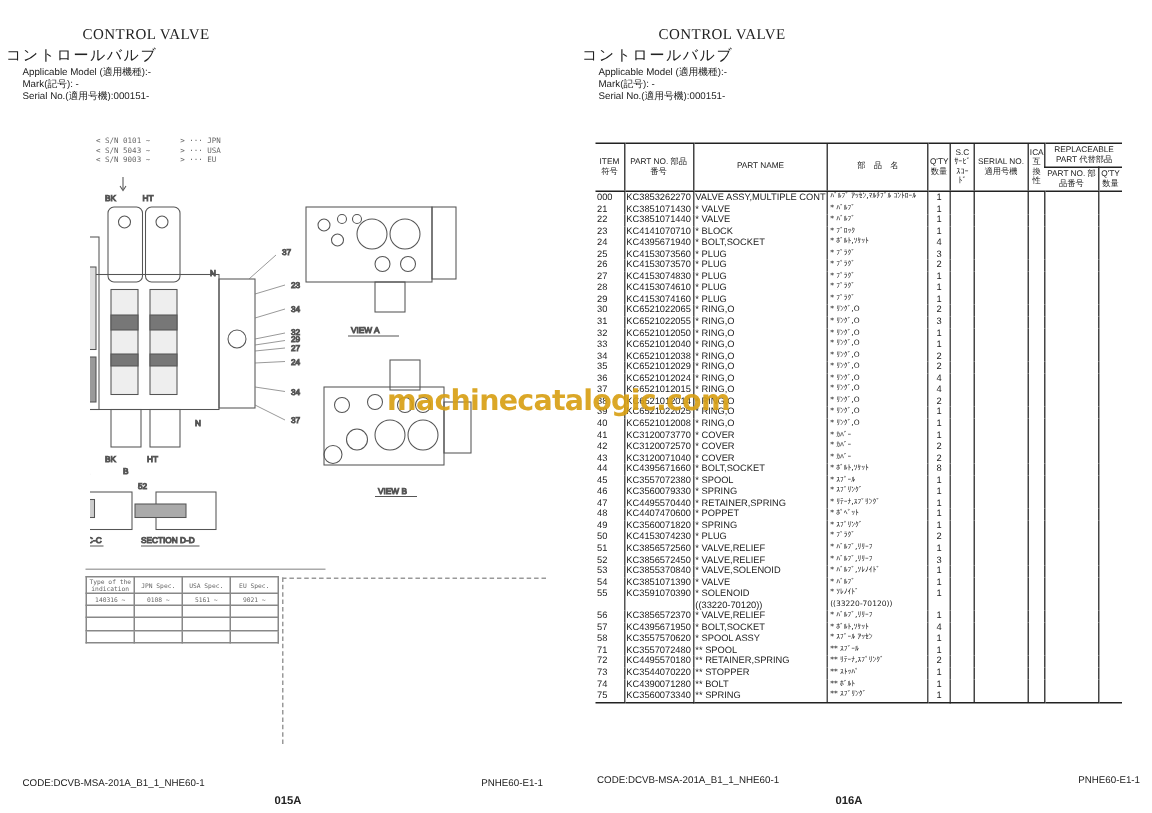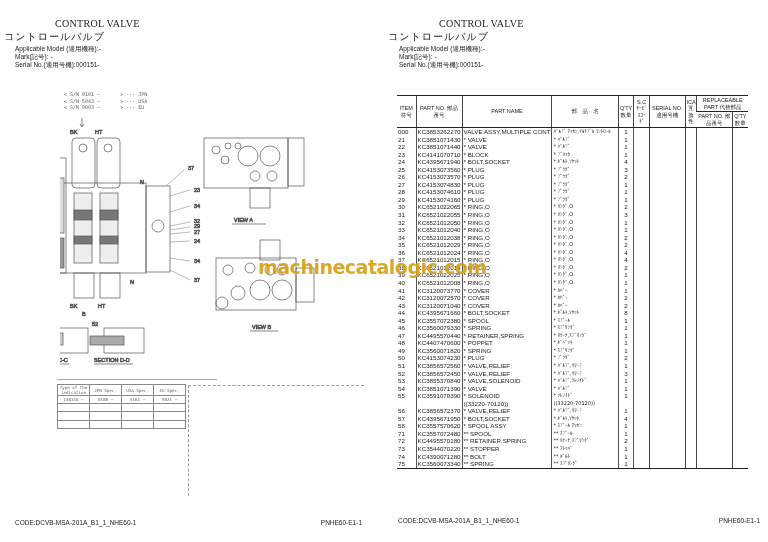--- a/index.html
+++ b/index.html
@@ -203,20 +203,21 @@
           <td></td>
           <td></td>
           <td></td>
         </tr>
   </tbody>
     </table>
   <div class="dash-frame"></div>
 
   <div class="footer-code">CODE:DCVB-MSA-201A_B1_1_NHE60-1</div>
   <div class="footer-pn">PNHE60-E1-1</div>
+  <div class="page-num">015A</div>
 </div>
 
 <div class="page right">
   <div class="title-en">CONTROL VALVE</div>
   <div class="title-jp">コントロールバルブ</div>
   <div class="meta">
     <div>Applicable Model (適用機種):-</div>
     <div>Mark(記号): -</div>
     <div>Serial No.(適用号機):000151-</div>
   </div>
@@ -790,15 +791,16 @@
           <td></td>
           <td></td>
           <td></td>
           <td></td>
         </tr>
       </tbody>
   </table>
 
   <div class="footer-code">CODE:DCVB-MSA-201A_B1_1_NHE60-1</div>
   <div class="footer-pn">PNHE60-E1-1</div>
+  <div class="page-num">016A</div>
 </div>
 
 <div class="watermark">machinecatalogic.com</div>
 
 </body></html>

